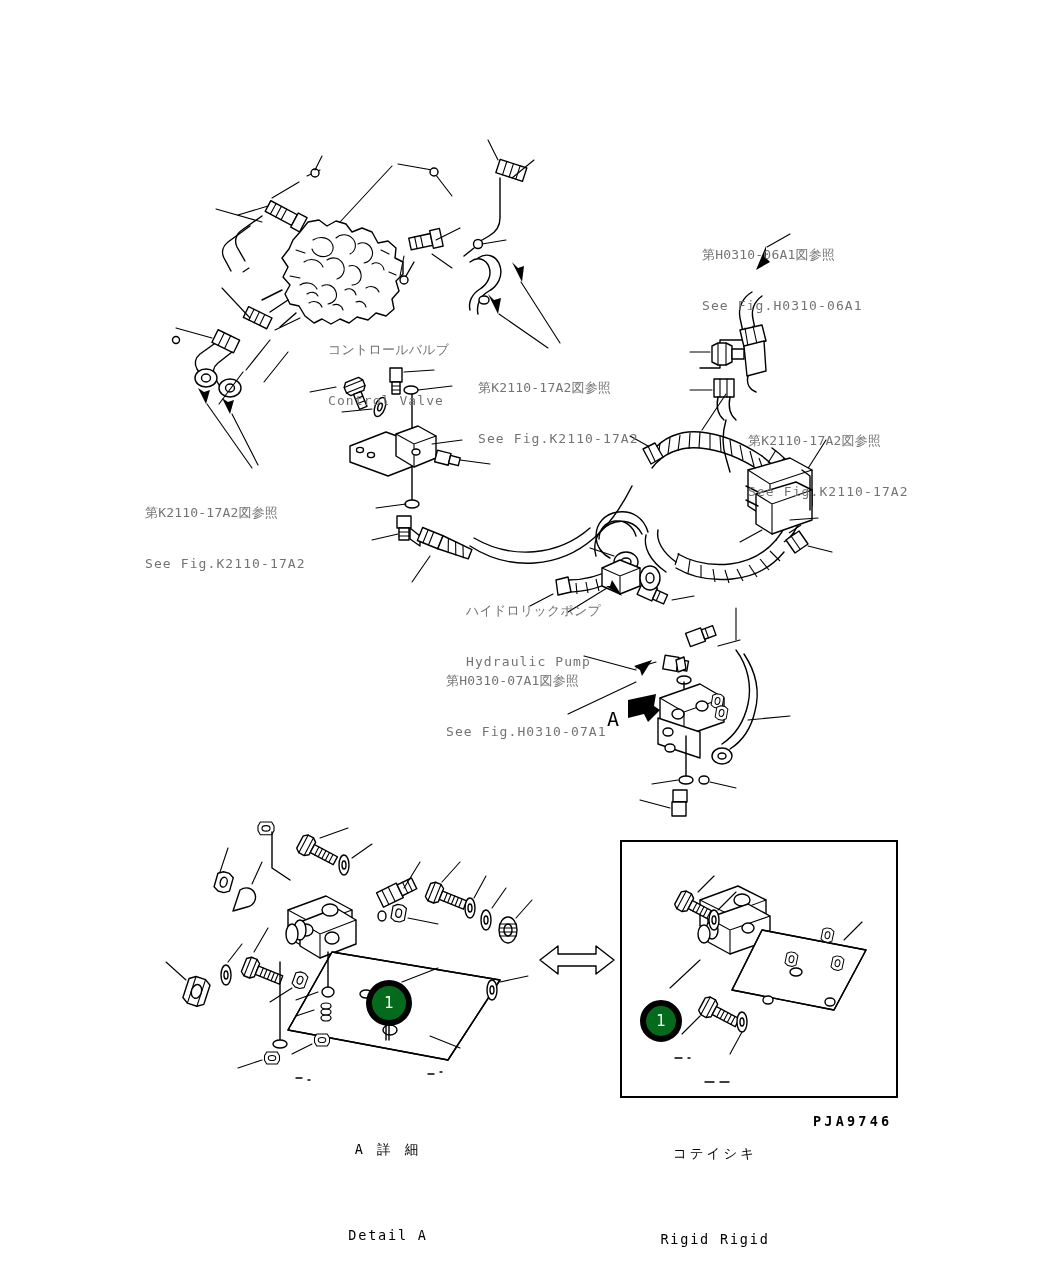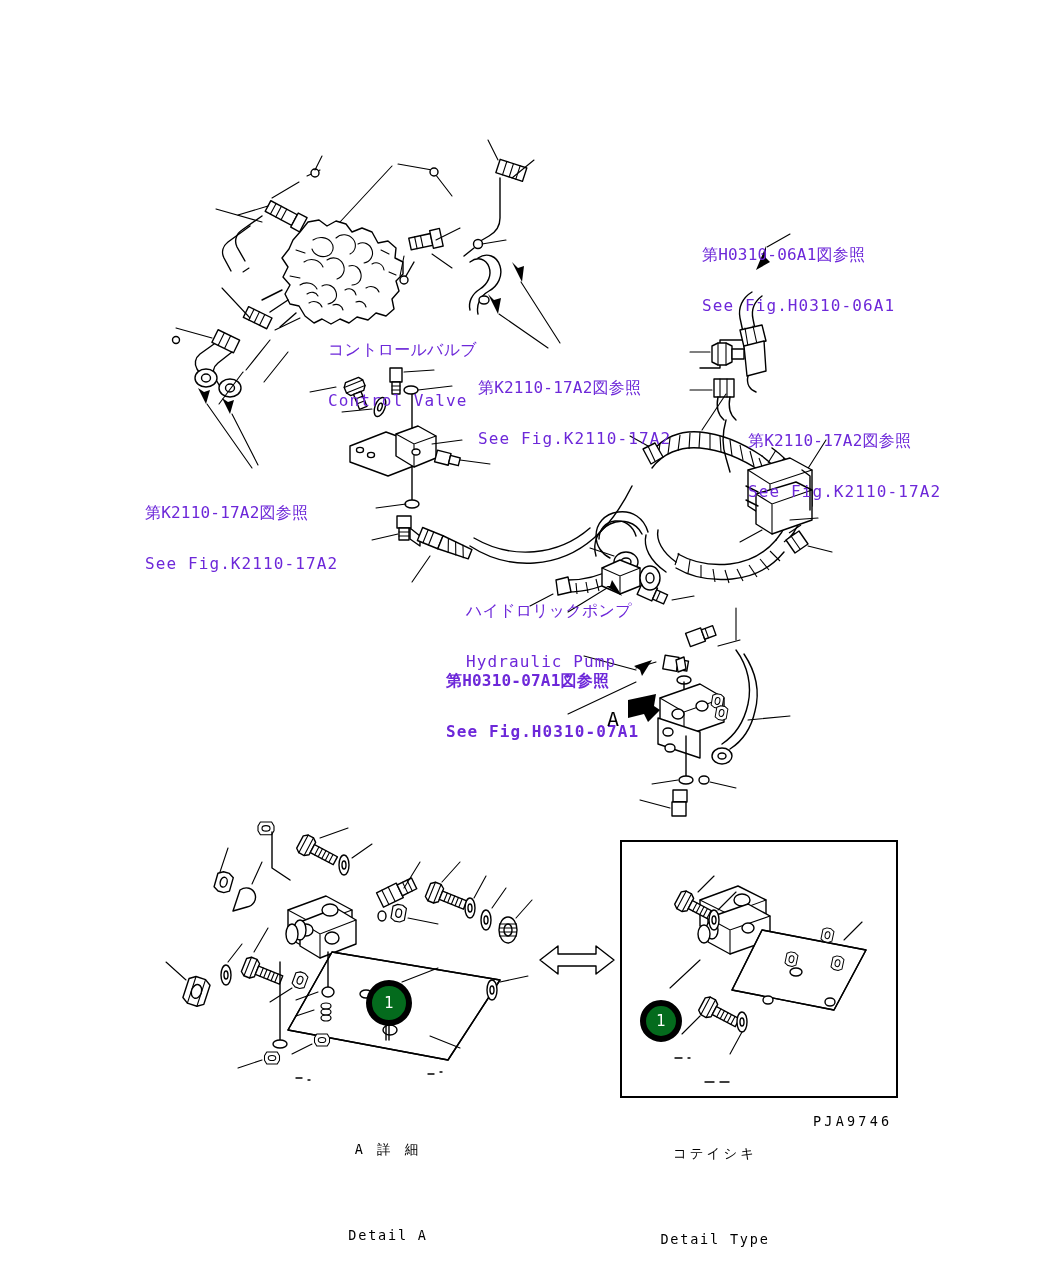--- a/index.html
+++ b/index.html
@@ -21,25 +21,25 @@
   }
   #art {
     position: absolute;
     left: 0; top: 0;
     width: 1048px;
     height: 1287px;
   }
   .lbl {
     position: absolute;
     font-family: "DejaVu Sans Mono", "Liberation Mono", monospace;
-    font-size: 16px;
+    font-size: 13px;
     line-height: 17px;
     letter-spacing: 0.6px;
     white-space: pre;
-    color: #6d28d9;
+    color: #737373;
   }
   .lbl .jp {
     display: block;
     letter-spacing: 0.2px;
   }
   .lbl .en {
     display: block;
     letter-spacing: 1.1px;
   }
   .caption {
@@ -49,20 +49,21 @@
     line-height: 18px;
     white-space: pre;
   }
   .caption .jp { display:block; letter-spacing: 3px; text-align: center; }
   .caption .en { display:block; letter-spacing: 1.8px; margin-top: 32px; }
   .partcode {
     position: absolute;
     font-size: 13.5px;
     letter-spacing: 3.2px;
     white-space: pre;
+    font-weight: bold;
   }
   .sectletter {
     position: absolute;
     font-size: 20px;
     letter-spacing: 0;
     white-space: pre;
   }
   
   .balloon {
     position: absolute;
@@ -752,21 +753,21 @@
   <div class="lbl" style="left:748px; top:398px;">
     <span class="jp">第K2110-17A2図参照</span>
     <span class="en">See Fig.K2110-17A2</span>
   </div>
 
   <div class="lbl" style="left:702px; top:212px;">
     <span class="jp">第H0310-06A1図参照</span>
     <span class="en">See Fig.H0310-06A1</span>
   </div>
 
-  <div class="lbl" style="left:446px; top:638px;font-weight:bold;">
+  <div class="lbl" style="left:446px; top:638px;">
     <span class="jp">第H0310-07A1図参照</span>
     <span class="en">See Fig.H0310-07A1</span>
   </div>
 
 
   <div class="sectletter" style="left:607px; top:707px;">A</div>
 
   <div class="balloon" style="left:366px; top:980px; width:46px; height:46px;">
     <span>1</span>
   </div>
@@ -774,18 +775,18 @@
     <span>1</span>
   </div>
 
   <div class="caption" style="left:328px; top:1104px; width:120px;">
     <span class="jp">A 詳 細</span>
     <span class="en">Detail A</span>
   </div>
 
   <div class="caption" style="left:655px; top:1108px; width:120px;">
     <span class="jp">コテイシキ</span>
-    <span class="en">Detail Type</span>
+    <span class="en">Rigid Rigid</span>
   </div>
 
   <div class="partcode" style="left:813px; top:1113px;">PJA9746</div>
 
 </div>
 
 </body></html>

